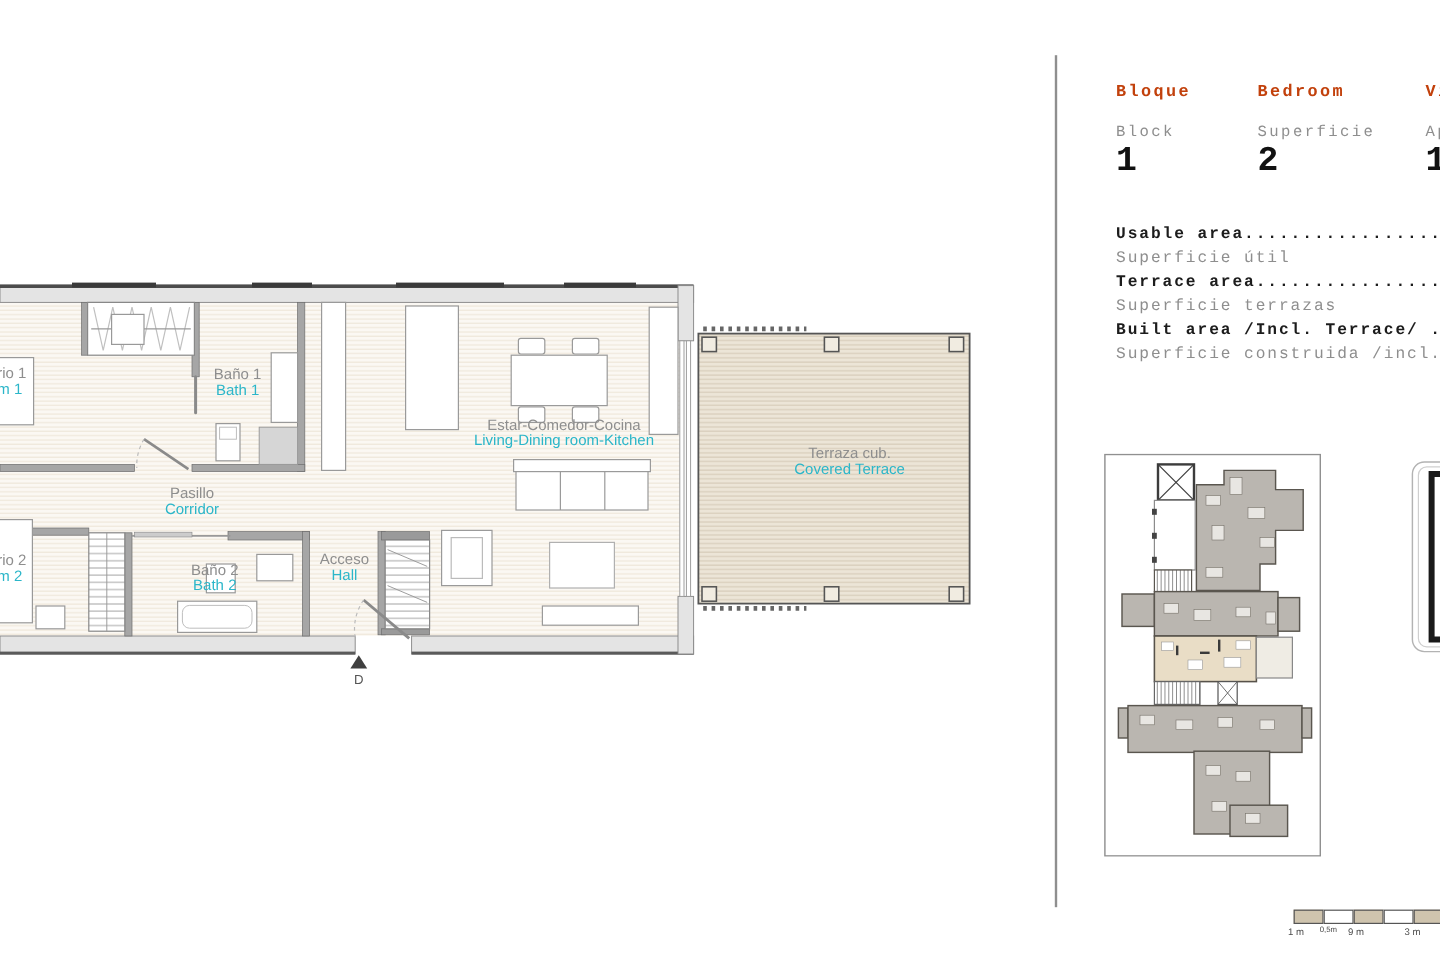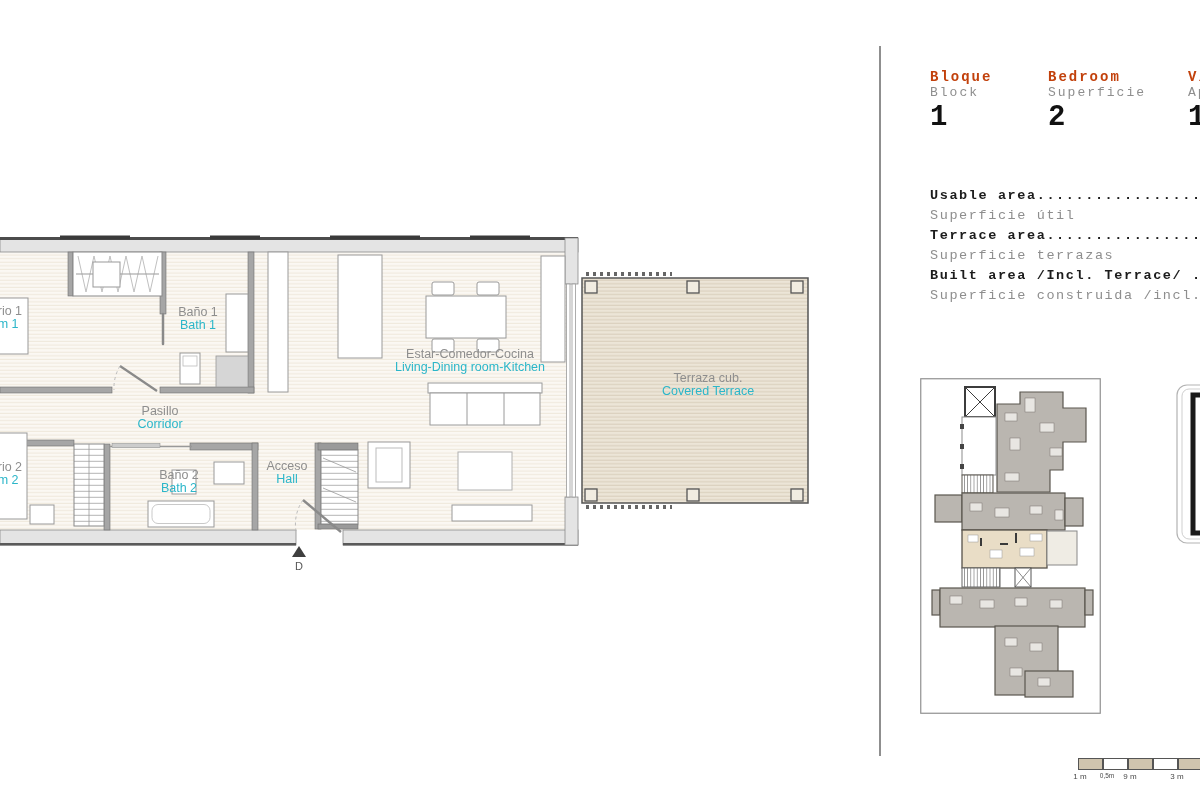--- a/index.html
+++ b/index.html
@@ -7,21 +7,21 @@
        font-family:"Liberation Sans",sans-serif}
   .abs{position:absolute}
   svg text{font-family:"Liberation Sans",sans-serif}
   
   .les{fill:#8e8e8e;font-size:12.5px;text-anchor:middle}
   .len{fill:#2bb6c9;font-size:12.5px;text-anchor:middle}
   
   .divider{position:absolute;left:879px;top:46px;width:2px;height:710px;background:#8f8f8f}
   .hdr-col{position:absolute;top:69px;font-family:"Liberation Mono",monospace;white-space:nowrap}
   .hdr-es{font-size:14px;font-weight:bold;letter-spacing:2px;color:#c2410c}
-  .hdr-en{font-size:13px;letter-spacing:2px;color:#8e8e8e;margin-top:0}
+  .hdr-en{font-size:13px;letter-spacing:2px;color:#8e8e8e;margin-top:17px}
   .hdr-num{font-size:29px;font-weight:bold;color:#111;margin-top:1px}
   .areas{position:absolute;left:930px;top:186px;font-family:"Liberation Mono",monospace;white-space:nowrap}
   .area-title{font-size:13.5px;font-weight:bold;letter-spacing:1.6px;color:#1c1c1c;line-height:20px;height:20px}
   .area-sub{font-size:13.5px;letter-spacing:1.6px;color:#8e8e8e;line-height:20px;height:20px}
   
   .scalebar-seg{position:absolute;top:758px;height:12px;border:1px solid #555;box-sizing:border-box}
   .sb-lbl{position:absolute;top:772px;font-size:8px;color:#4a4a4a;transform:translateX(-50%);white-space:nowrap}
   .sb-lbl.small{font-size:6.5px}
 </style>
 </head>

